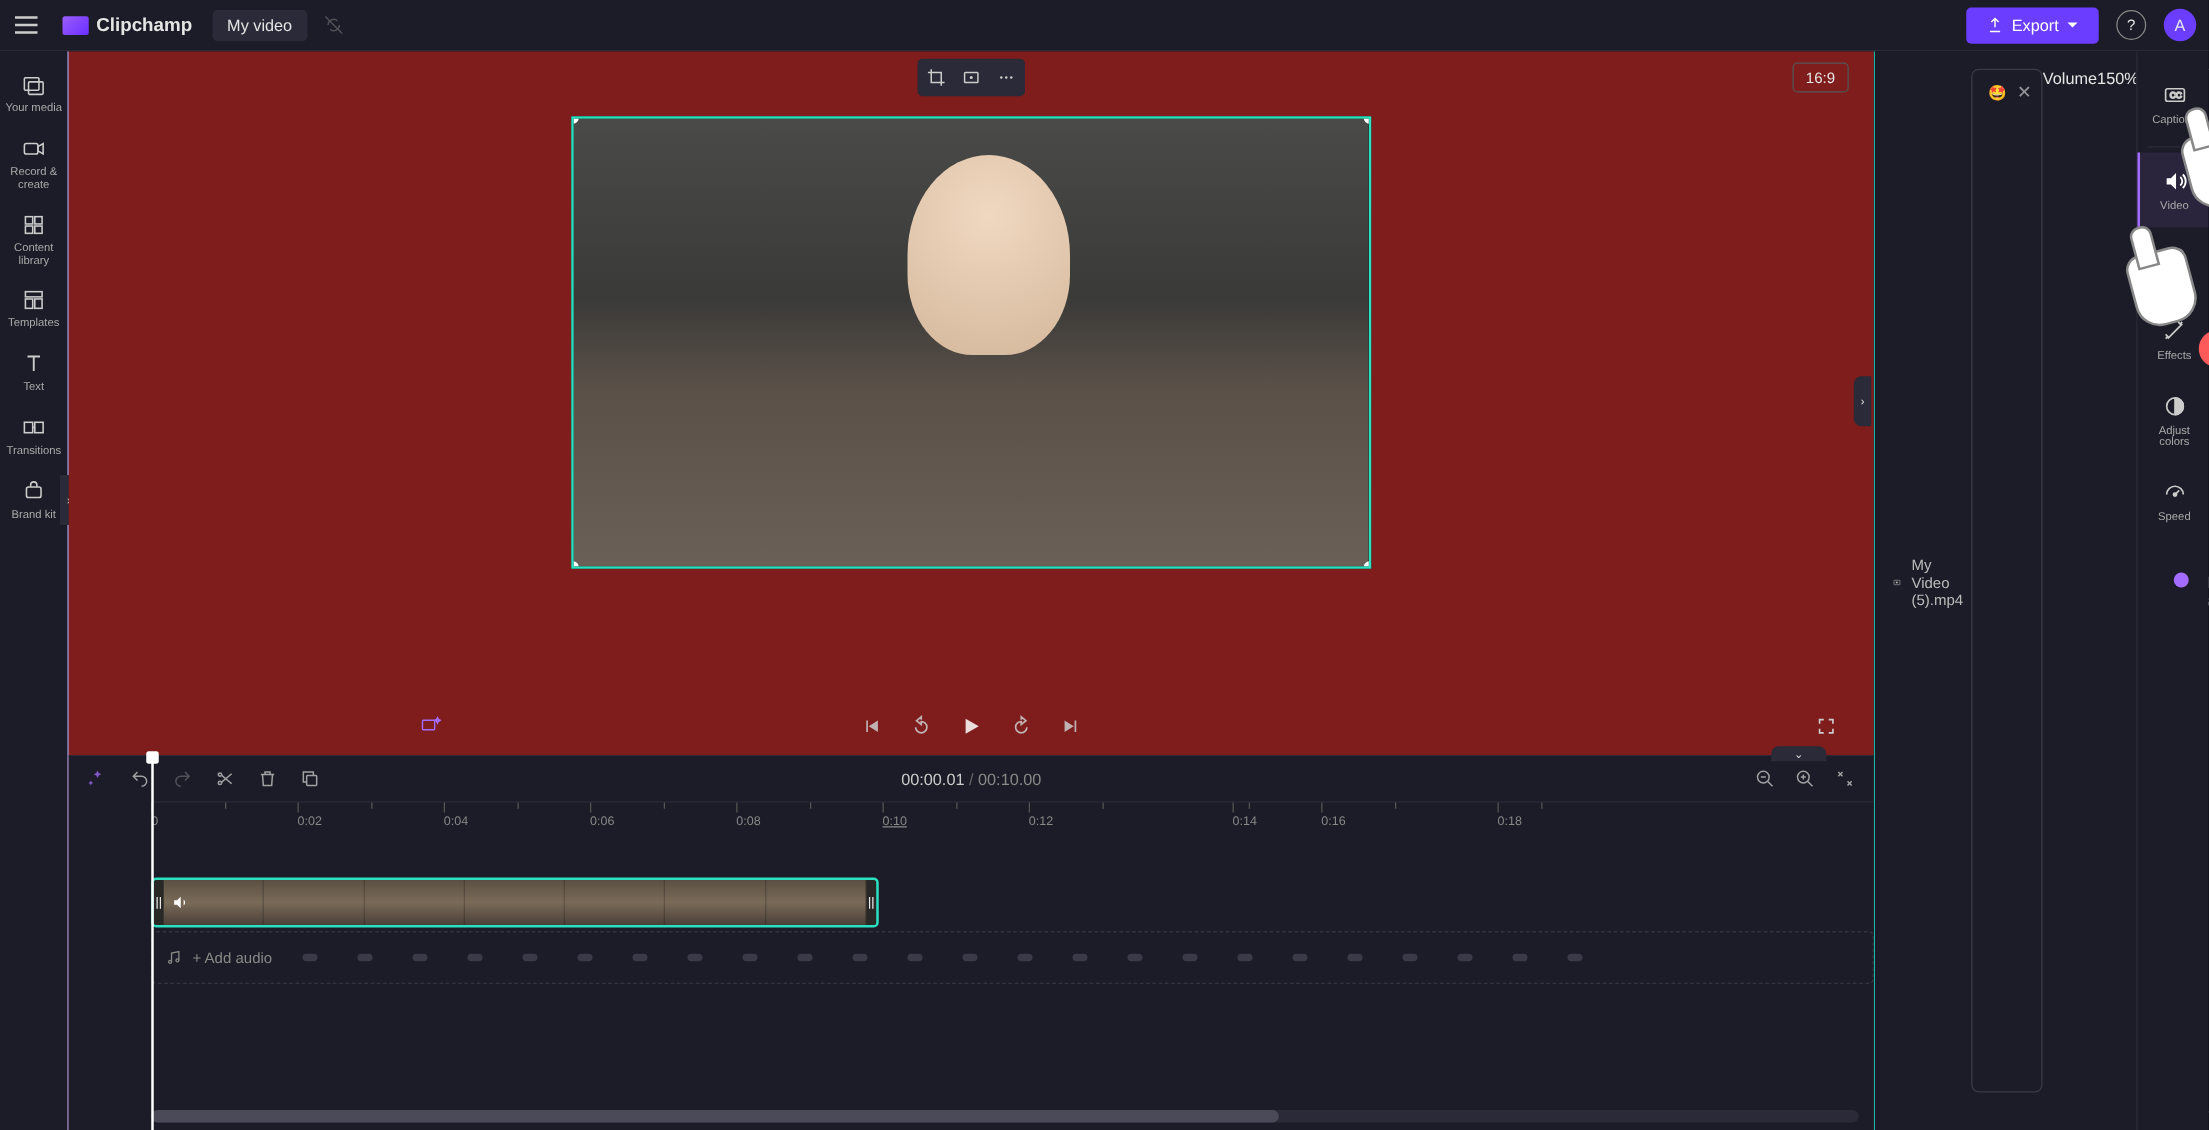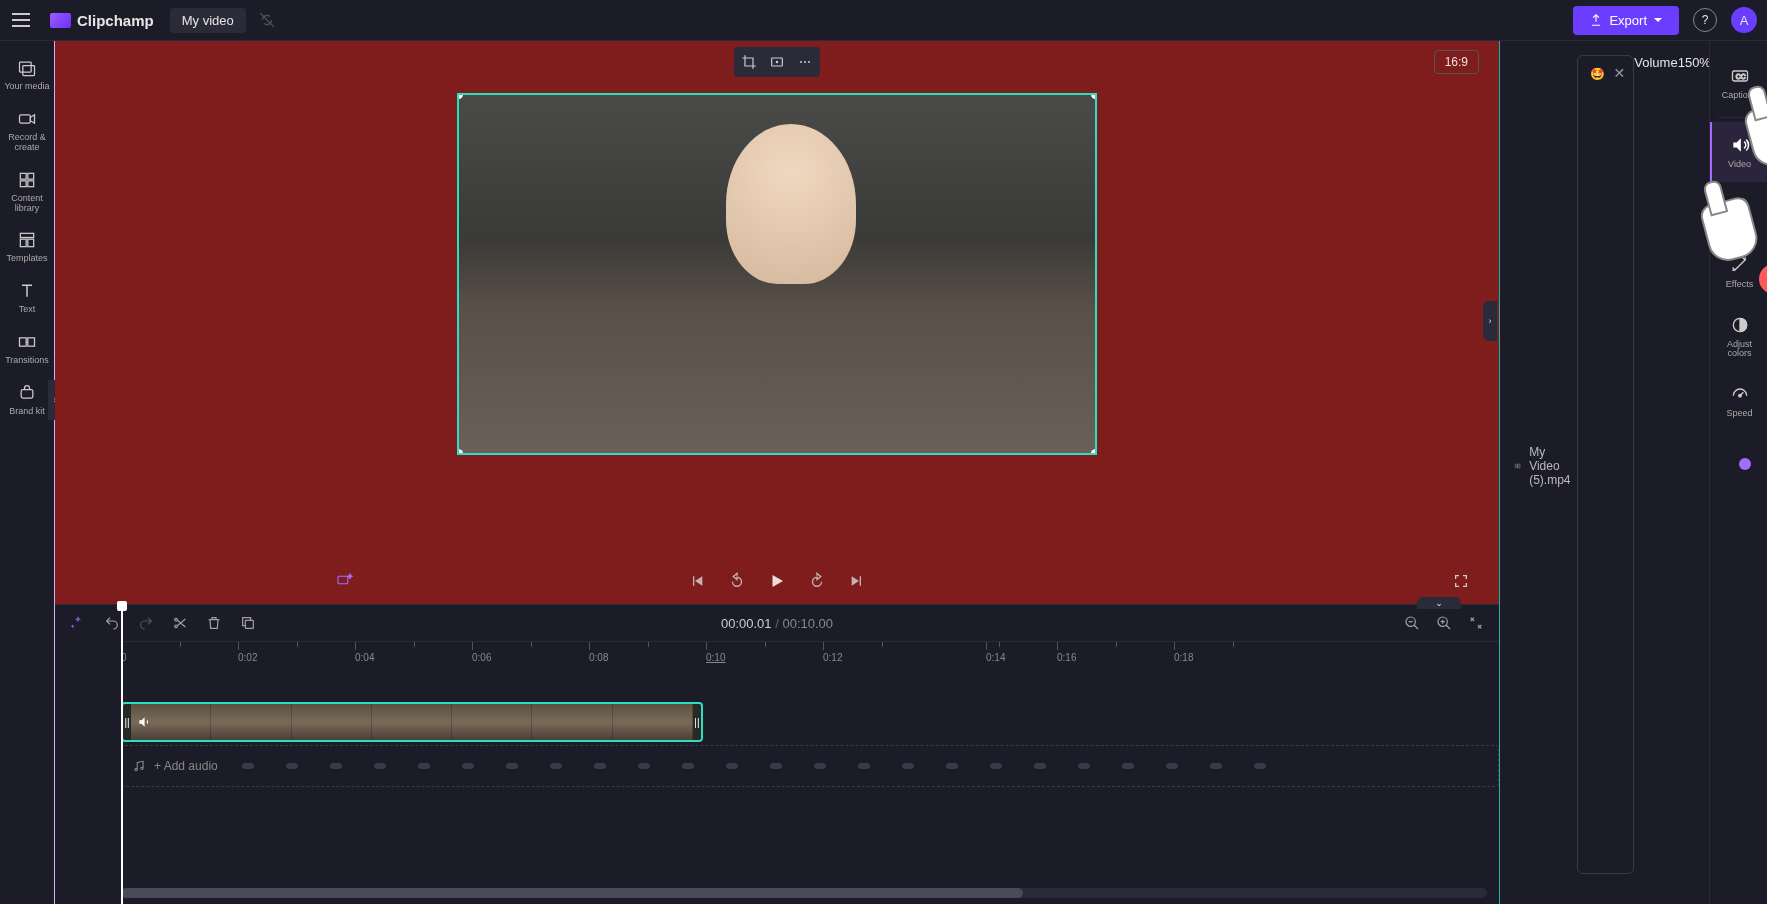--- a/index.html
+++ b/index.html
@@ -374,21 +374,21 @@
               <div class="tick-line"></div>
             </div>
             <div class="tick" style="left: 865px;"><div class="tick-line"></div>0:14</div>
             <div class="tick minor" style="left: 877.5px;">
               <div class="tick-line"></div>
             </div>
             <div class="tick" style="left: 936px;"><div class="tick-line"></div>0:16</div>
             <div class="tick minor" style="left: 994.5px;">
               <div class="tick-line"></div>
             </div>
-            <div class="tick" style="left: 1053px;"><div class="tick-line"></div>0:18</div>
+            <div class="tick" style="left: 1077px;"><div class="tick-line"></div>0:18</div>
             <div class="tick minor" style="left: 1111.5px;">
               <div class="tick-line"></div>
             </div>
           </div>
         <div class="playhead"></div>
         <div class="tl-tracks">
           <div class="clip-track">
             <div class="clip">
               <div class="clip-handle">||</div>
               <svg class="clip-audio-icon" width="14" height="14" viewBox="0 0 24 24" fill="#fff">

